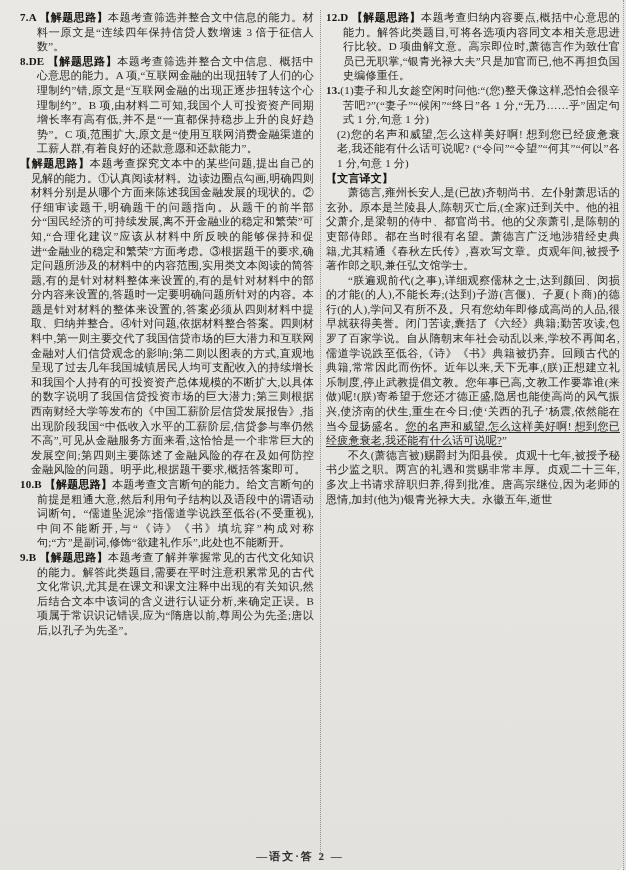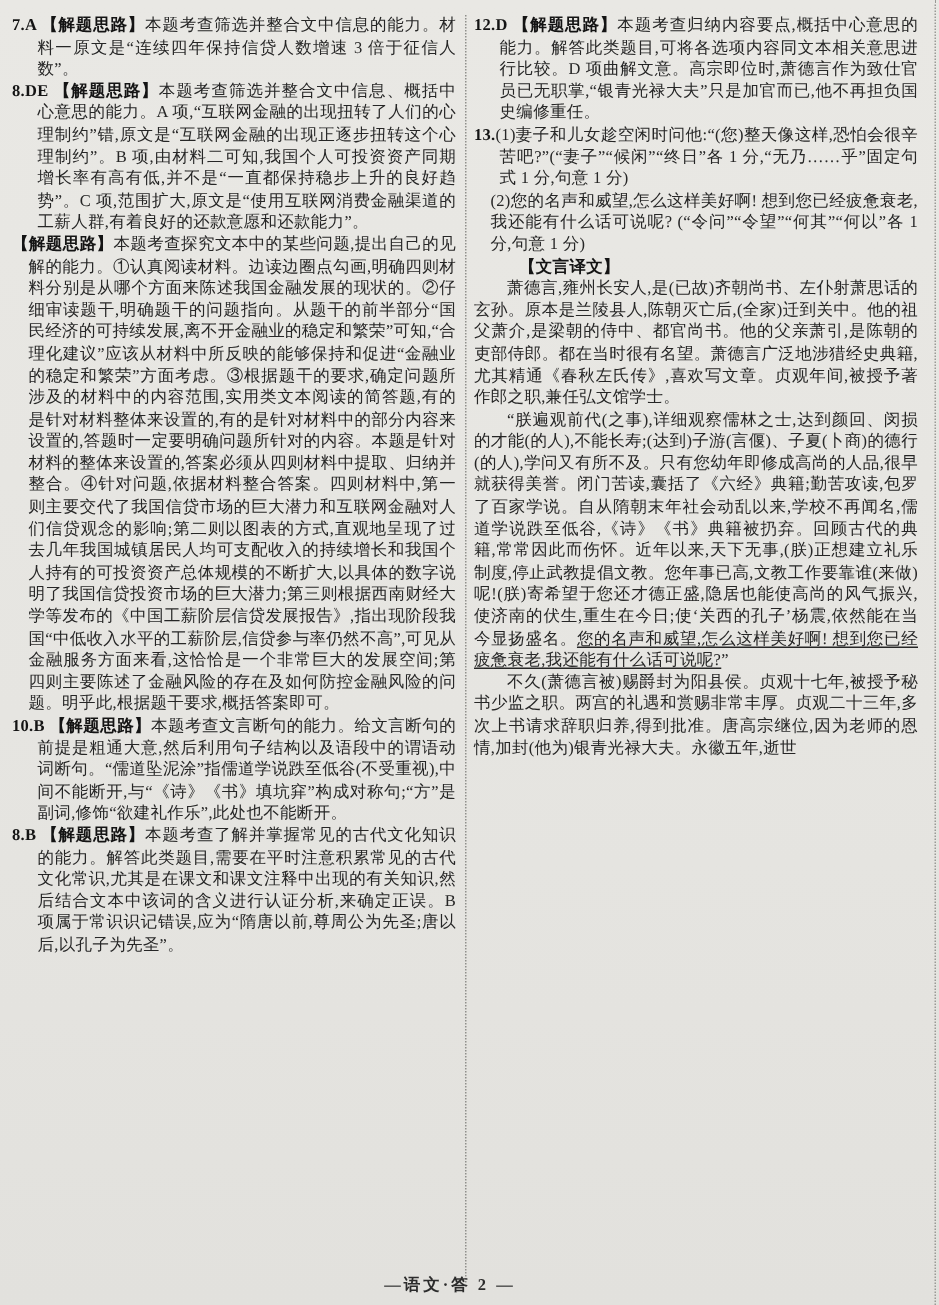--- a/index.html
+++ b/index.html
@@ -7,21 +7,21 @@
     width:626px;height:870px;
     background:#dcdbd7;
     font-family:"Liberation Serif","DejaVu Serif",serif;
     overflow:hidden;
   }
   .page{
     position:relative;
     width:626px;height:870px;
     background:linear-gradient(180deg,#e9e8e4 0%,#e6e5e1 55%,#e2e1dd 100%);
     box-sizing:border-box;
-    padding:10px 6px 0 8px;
+    padding:10px 6px 0 20px;
     color:#262626;
   }
   .columns{
     display:flex;
     align-items:flex-start;
   }
   .col{
     width:296px;
     font-size:11px;
     line-height:14.6px;
@@ -38,21 +38,21 @@
   .edge-dots{
     position:absolute;
     top:0;right:2px;
     height:870px;width:0;
     border-left:1px dotted #9a9a96;
   }
   .block{margin:0;}
   .item{padding-left:1.55em;text-indent:-1.55em;}
   .flush{padding-left:1em;text-indent:-1em;}
   .sub{padding-left:1em;text-indent:0;}
-  .section{font-weight:bold;color:#111;margin-left:30px;}
+  .section{font-weight:bold;color:#111;}
   .para{text-indent:2em;}
   .b{font-weight:bold;color:#141414;}
   .u{text-decoration:underline;text-underline-offset:2px;}
   .footer{
     position:absolute;
     left:0;bottom:6px;width:600px;
     text-align:center;
     font-size:11px;
     letter-spacing:2px;
     color:#2c2c2c;
@@ -62,21 +62,21 @@
 </head>
 <body>
 
 <div class="page">
   <div class="columns">
     <div class="col">
         <div class="block item"><span class="b">7.A </span><span class="b">【解题思路】</span><span>本题考查筛选并整合文中信息的能力。材料一原文是“连续四年保持信贷人数增速 3 倍于征信人数”。</span></div>
         <div class="block item"><span class="b">8.DE </span><span class="b">【解题思路】</span><span>本题考查筛选并整合文中信息、概括中心意思的能力。A 项,“互联网金融的出现扭转了人们的心理制约”错,原文是“互联网金融的出现正逐步扭转这个心理制约”。B 项,由材料二可知,我国个人可投资资产同期增长率有高有低,并不是“一直都保持稳步上升的良好趋势”。C 项,范围扩大,原文是“使用互联网消费金融渠道的工薪人群,有着良好的还款意愿和还款能力”。</span></div>
         <div class="block flush"><span class="b">【解题思路】</span><span>本题考查探究文本中的某些问题,提出自己的见解的能力。①认真阅读材料。边读边圈点勾画,明确四则材料分别是从哪个方面来陈述我国金融发展的现状的。②仔细审读题干,明确题干的问题指向。从题干的前半部分“国民经济的可持续发展,离不开金融业的稳定和繁荣”可知,“合理化建议”应该从材料中所反映的能够保持和促进“金融业的稳定和繁荣”方面考虑。③根据题干的要求,确定问题所涉及的材料中的内容范围,实用类文本阅读的简答题,有的是针对材料整体来设置的,有的是针对材料中的部分内容来设置的,答题时一定要明确问题所针对的内容。本题是针对材料的整体来设置的,答案必须从四则材料中提取、归纳并整合。④针对问题,依据材料整合答案。四则材料中,第一则主要交代了我国信贷市场的巨大潜力和互联网金融对人们信贷观念的影响;第二则以图表的方式,直观地呈现了过去几年我国城镇居民人均可支配收入的持续增长和我国个人持有的可投资资产总体规模的不断扩大,以具体的数字说明了我国信贷投资市场的巨大潜力;第三则根据西南财经大学等发布的《中国工薪阶层信贷发展报告》,指出现阶段我国“中低收入水平的工薪阶层,信贷参与率仍然不高”,可见从金融服务方面来看,这恰恰是一个非常巨大的发展空间;第四则主要陈述了金融风险的存在及如何防控金融风险的问题。明乎此,根据题干要求,概括答案即可。</span></div>
         <div class="block item"><span class="b">10.B </span><span class="b">【解题思路】</span><span>本题考查文言断句的能力。给文言断句的前提是粗通大意,然后利用句子结构以及语段中的谓语动词断句。“儒道坠泥涂”指儒道学说跌至低谷(不受重视),中间不能断开,与“《诗》《书》填坑穽”构成对称句;“方”是副词,修饰“欲建礼作乐”,此处也不能断开。</span></div>
-        <div class="block item"><span class="b">8.B </span><span class="b">【解题思路】</span><span>本题考查了解并掌握常见的古代文化知识的能力。解答此类题目,需要在平时注意积累常见的古代文化常识,尤其是在课文和课文注释中出现的有关知识,然后结合文本中该词的含义进行认证分析,来确定正误。B 项属于常识识记错误,应为“隋唐以前,尊周公为先圣;唐以后,以孔子为先圣”。</span></div>
+        <div class="block item"><span class="b">9.B </span><span class="b">【解题思路】</span><span>本题考查了解并掌握常见的古代文化知识的能力。解答此类题目,需要在平时注意积累常见的古代文化常识,尤其是在课文和课文注释中出现的有关知识,然后结合文本中该词的含义进行认证分析,来确定正误。B 项属于常识识记错误,应为“隋唐以前,尊周公为先圣;唐以后,以孔子为先圣”。</span></div>
       </div>
     <div class="divider"></div>
     <div class="col">
         <div class="block item"><span class="b">12.D </span><span class="b">【解题思路】</span><span>本题考查归纳内容要点,概括中心意思的能力。解答此类题目,可将各选项内容同文本相关意思进行比较。D 项曲解文意。高宗即位时,萧德言作为致仕官员已无职掌,“银青光禄大夫”只是加官而已,他不再担负国史编修重任。</span></div>
         <div class="block item"><span class="b">13.</span><span>(1)妻子和儿女趁空闲时问他:“(您)整天像这样,恐怕会很辛苦吧?”(“妻子”“候闲”“终日”各 1 分,“无乃……乎”固定句式 1 分,句意 1 分)</span></div>
         <div class="block sub"><span>(2)您的名声和威望,怎么这样美好啊! 想到您已经疲惫衰老,我还能有什么话可说呢? (“令问”“令望”“何其”“何以”各 1 分,句意 1 分)</span></div>
         <div class="block section"><span class="b">【文言译文】</span></div>
         <div class="block para"><span>萧德言,雍州长安人,是(已故)齐朝尚书、左仆射萧思话的玄孙。原本是兰陵县人,陈朝灭亡后,(全家)迁到关中。他的祖父萧介,是梁朝的侍中、都官尚书。他的父亲萧引,是陈朝的吏部侍郎。都在当时很有名望。萧德言广泛地涉猎经史典籍,尤其精通《春秋左氏传》,喜欢写文章。贞观年间,被授予著作郎之职,兼任弘文馆学士。</span></div>
         <div class="block para"><span>“朕遍观前代(之事),详细观察儒林之士,达到颜回、闵损的才能(的人),不能长寿;(达到)子游(言偃)、子夏(卜商)的德行(的人),学问又有所不及。只有您幼年即修成高尚的人品,很早就获得美誉。闭门苦读,囊括了《六经》典籍;勤苦攻读,包罗了百家学说。自从隋朝末年社会动乱以来,学校不再闻名,儒道学说跌至低谷,《诗》《书》典籍被扔弃。回顾古代的典籍,常常因此而伤怀。近年以来,天下无事,(朕)正想建立礼乐制度,停止武教提倡文教。您年事已高,文教工作要靠谁(来做)呢!(朕)寄希望于您还才德正盛,隐居也能使高尚的风气振兴,使济南的伏生,重生在今日;使‘关西的孔子’杨震,依然能在当今显扬盛名。</span><span class="u">您的名声和威望,怎么这样美好啊! 想到您已经疲惫衰老,我还能有什么话可说呢?</span><span>”</span></div>
         <div class="block para"><span>不久(萧德言被)赐爵封为阳县侯。贞观十七年,被授予秘书少监之职。两宫的礼遇和赏赐非常丰厚。贞观二十三年,多次上书请求辞职归养,得到批准。唐高宗继位,因为老师的恩情,加封(他为)银青光禄大夫。永徽五年,逝世</span></div>

